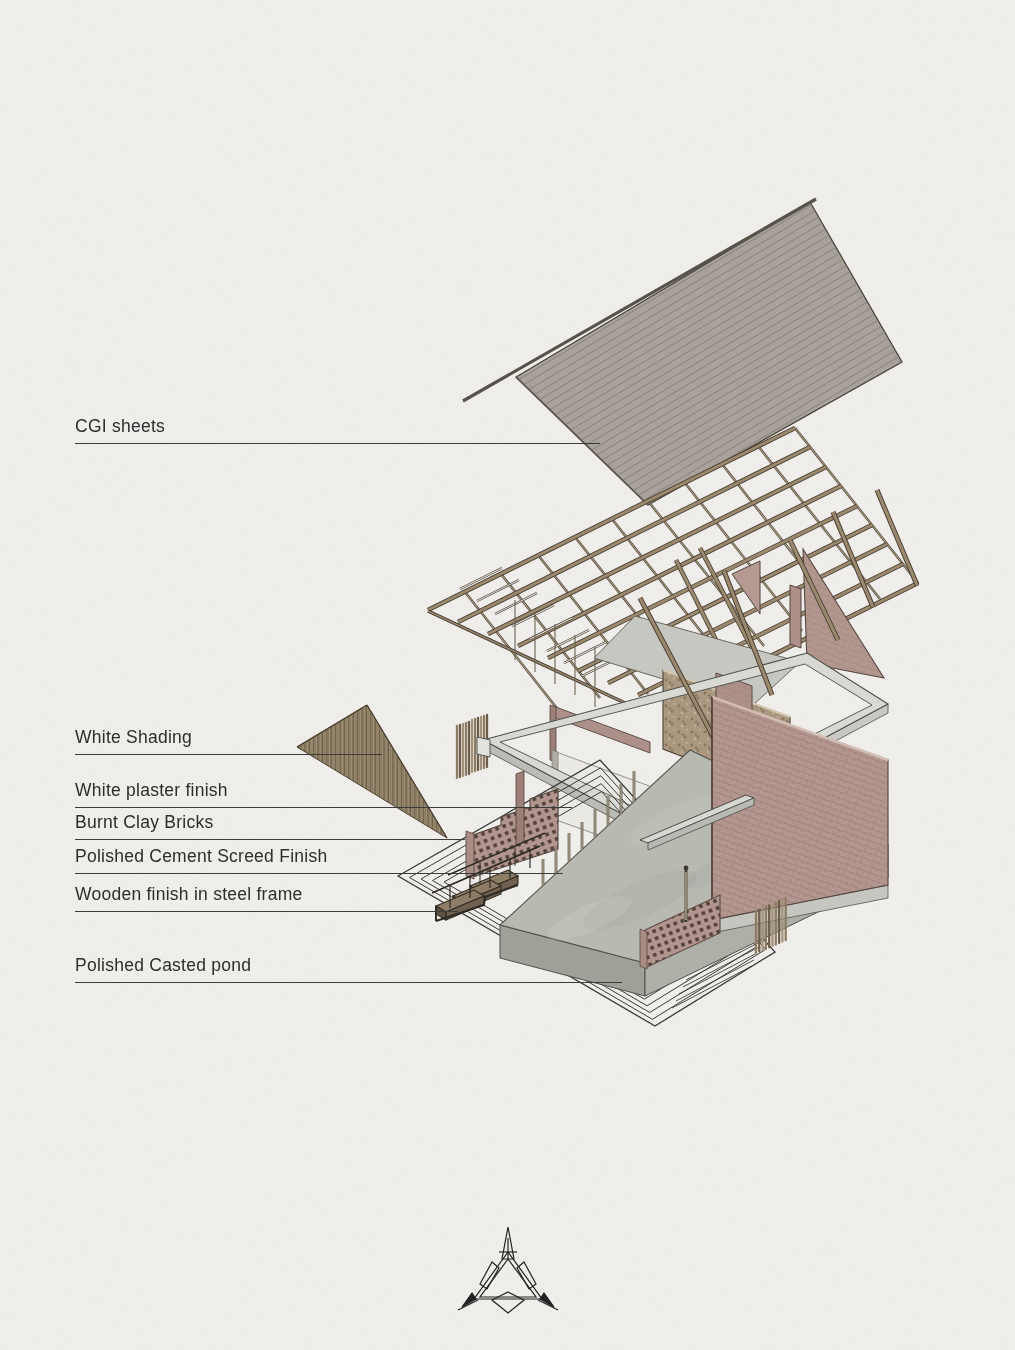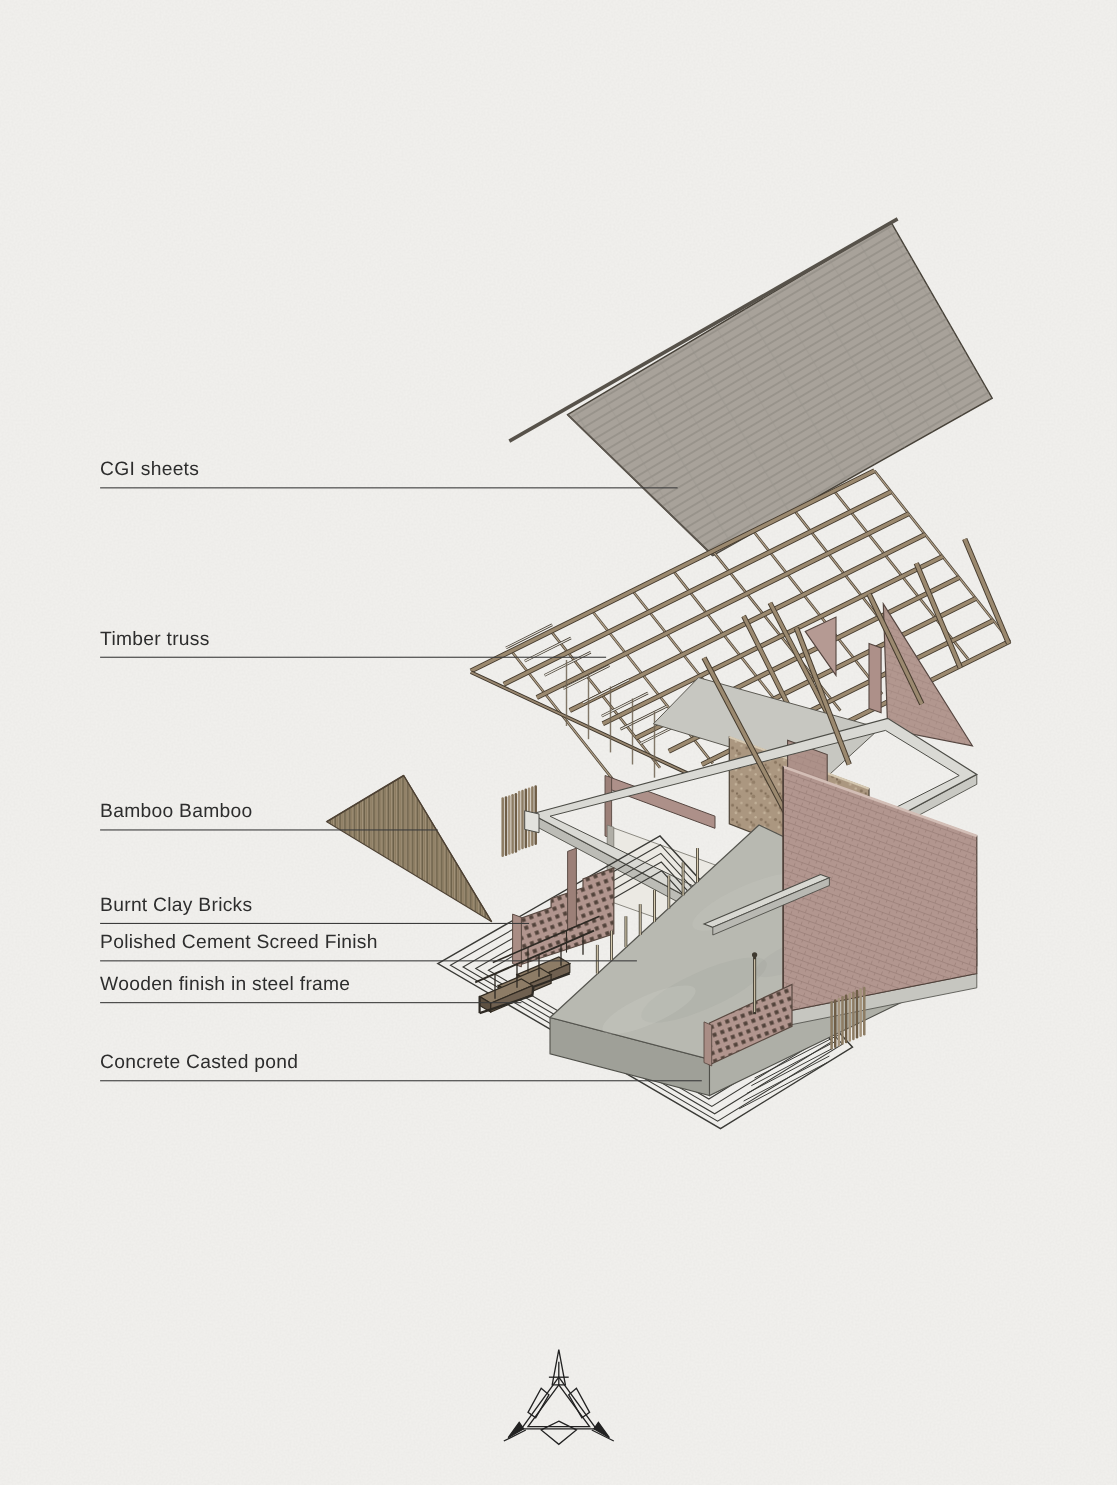--- a/index.html
+++ b/index.html
@@ -1,20 +1,20 @@
 <!DOCTYPE html>
 <html><head>
 <meta charset="utf-8">
 <style>
   html,body{margin:0;padding:0;background:#e8e8e6;}
   .page{position:relative;width:1015px;height:1350px;background:#f2f1ee;overflow:hidden;
         font-family:"Liberation Sans",sans-serif;}
   .art{position:absolute;left:0;top:0;}
   .callout{position:absolute;left:75px;border-bottom:1px solid #3c3c3c;padding-bottom:6px;
-           font-size:17.5px;line-height:22px;letter-spacing:.25px;color:#2d2d2d;margin-left:16px;}
+           font-size:17.5px;line-height:22px;letter-spacing:.25px;color:#2d2d2d;}
   .callout span{display:inline-block;}
 </style>
 </head>
 <body>
 
 <div class="page">
 
 <svg class="art" width="1015" height="1350" viewBox="0 0 1015 1350">
   <defs>
     <filter id="paperNoise" x="0" y="0" width="100%" height="100%">
@@ -373,32 +373,32 @@
     <line x1="458" y1="1310" x2="478" y2="1300"></line>
     <polygon points="554,1307 540,1299 544,1293" fill="#222222"></polygon>
     <line x1="558" y1="1310" x2="538" y2="1300"></line>
     <polygon points="508,1292 524,1300 508,1313 492,1300"></polygon>
   </g>
 </svg>
 
 <div class="callout" style="top:415px;width:525px">
   <span>CGI sheets</span>
 </div>
-<div class="callout" style="top:569px;width:460px">
-  <span>Timber truss</span>
-</div>
 <div class="callout" style="top:726px;width:307px">
-  <span>Bamboo Bamboo</span>
+  <span>White Shading</span>
+</div>
+<div class="callout" style="top:779px;width:497px">
+  <span>White plaster finish</span>
 </div>
 <div class="callout" style="top:811px;width:390px">
   <span>Burnt Clay Bricks</span>
 </div>
 <div class="callout" style="top:845px;width:488px">
   <span>Polished Cement Screed Finish</span>
 </div>
 <div class="callout" style="top:883px;width:383px">
   <span>Wooden finish in steel frame</span>
 </div>
 <div class="callout" style="top:954px;width:547px">
-  <span>Concrete Casted pond</span>
+  <span>Polished Casted pond</span>
 </div>
 
 </div>
 
 </body></html>

